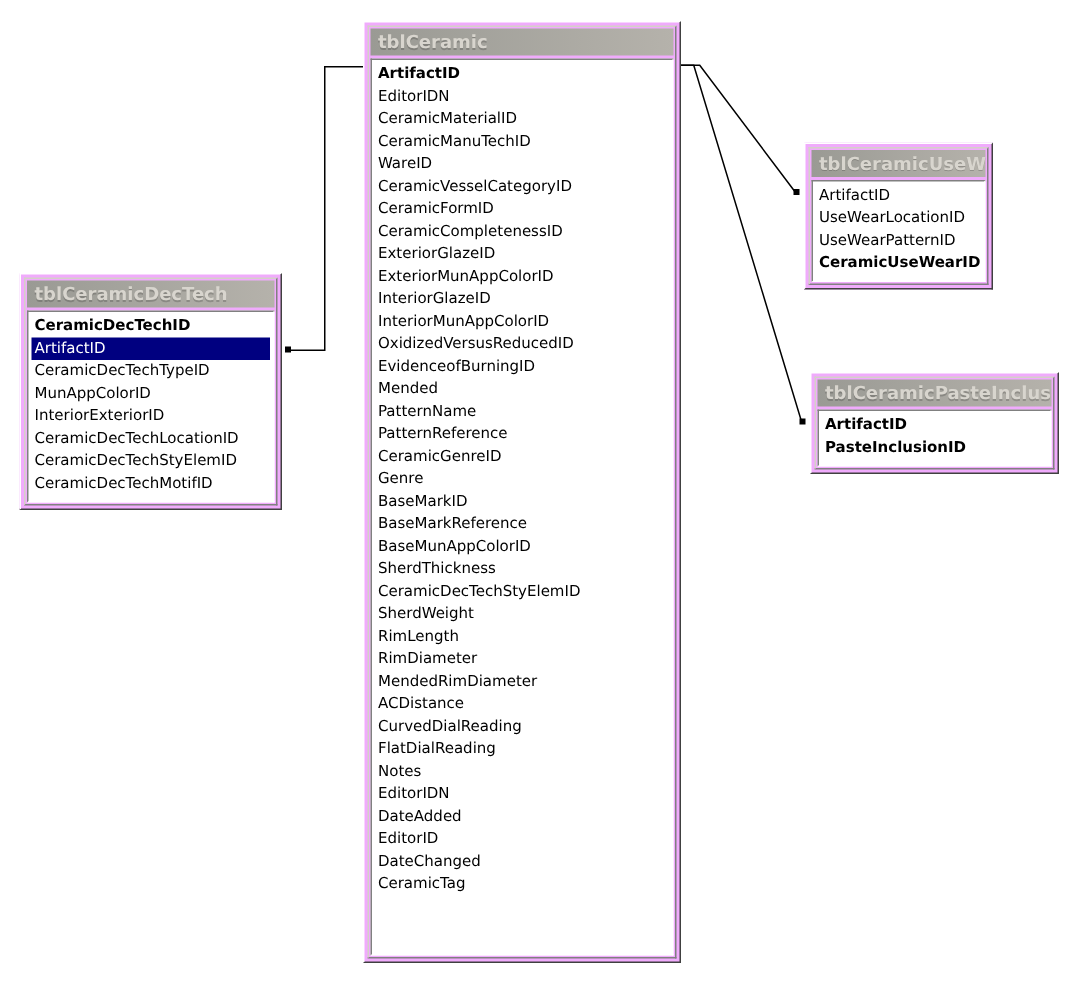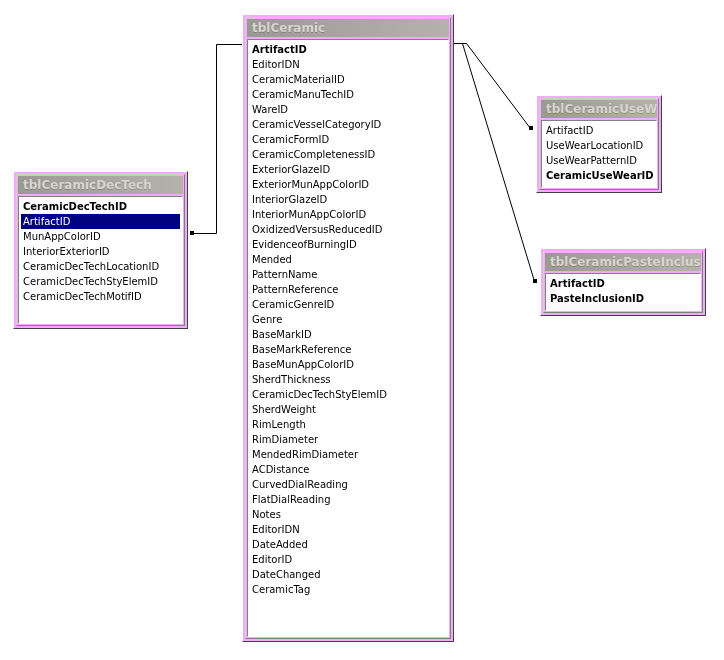--- a/index.html
+++ b/index.html
@@ -113,26 +113,27 @@
       <polyline points="452,43 466,43 530,128" fill="none" stroke="#000000" stroke-width="1" transform="translate(0.5,0.5)"></polyline>
       <rect x="450" y="41" width="4" height="4" fill="#000000"></rect>
       <rect x="529" y="126" width="4" height="4" fill="#000000"></rect>
     </g>
     <g>
       <polyline points="452,43 462,43 534,281" fill="none" stroke="#000000" stroke-width="1" transform="translate(0.5,0.5)"></polyline>
       <rect x="533" y="279" width="4" height="4" fill="#000000"></rect>
     </g>
   </svg>
 
-  <div class="tbl" id="t-decTech" style="left:13px; top:171px; width:175px; height:158px;">
+  <div class="tbl" id="t-decTech" style="left:13px; top:182px; width:175px; height:158px;">
     <div class="tbl-inner-frame">
       <div class="tbl-title">tblCeramicDecTech</div>
       <div class="tbl-list">
         <div class="fld pk">CeramicDecTechID</div>
         <div class="fld sel">ArtifactID</div>
+        <div class="fld">CeramicDecTechTypeID</div>
         <div class="fld">MunAppColorID</div>
         <div class="fld">InteriorExteriorID</div>
         <div class="fld">CeramicDecTechLocationID</div>
         <div class="fld">CeramicDecTechStyElemID</div>
         <div class="fld">CeramicDecTechMotifID</div>
       </div>
     </div>
   </div>
 
   <div class="tbl" id="t-ceramic" style="left:242px; top:14px; width:212px; height:628px;">

